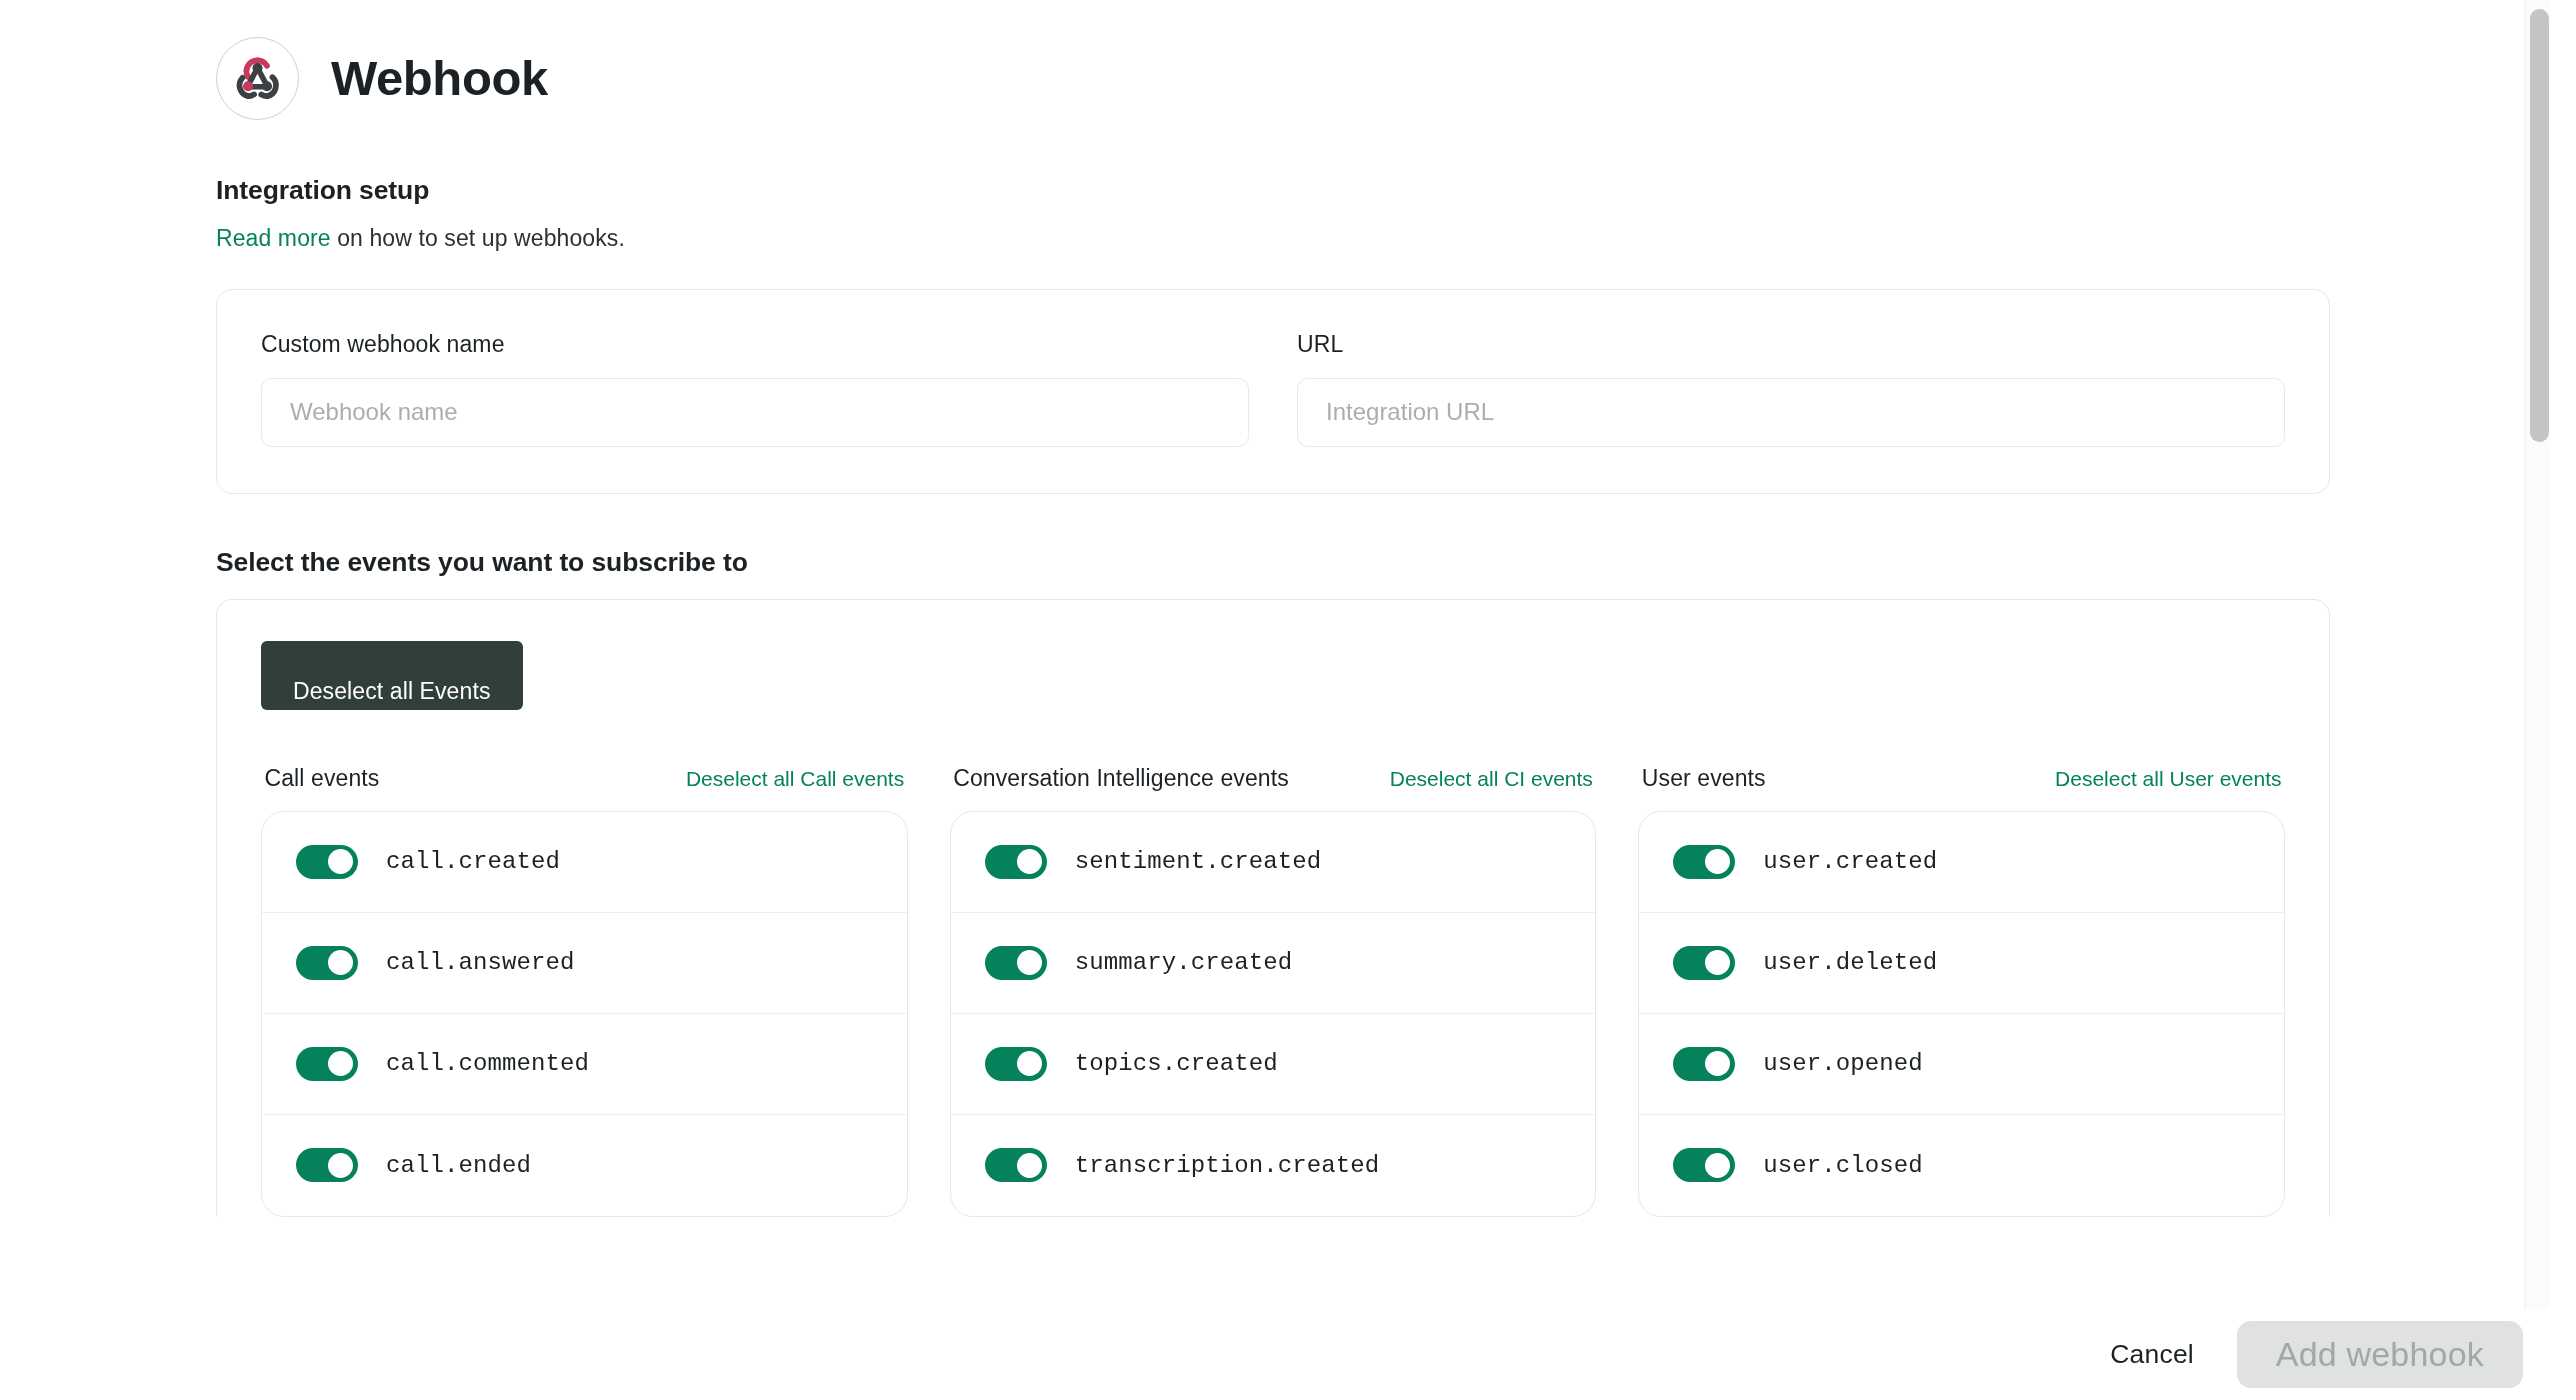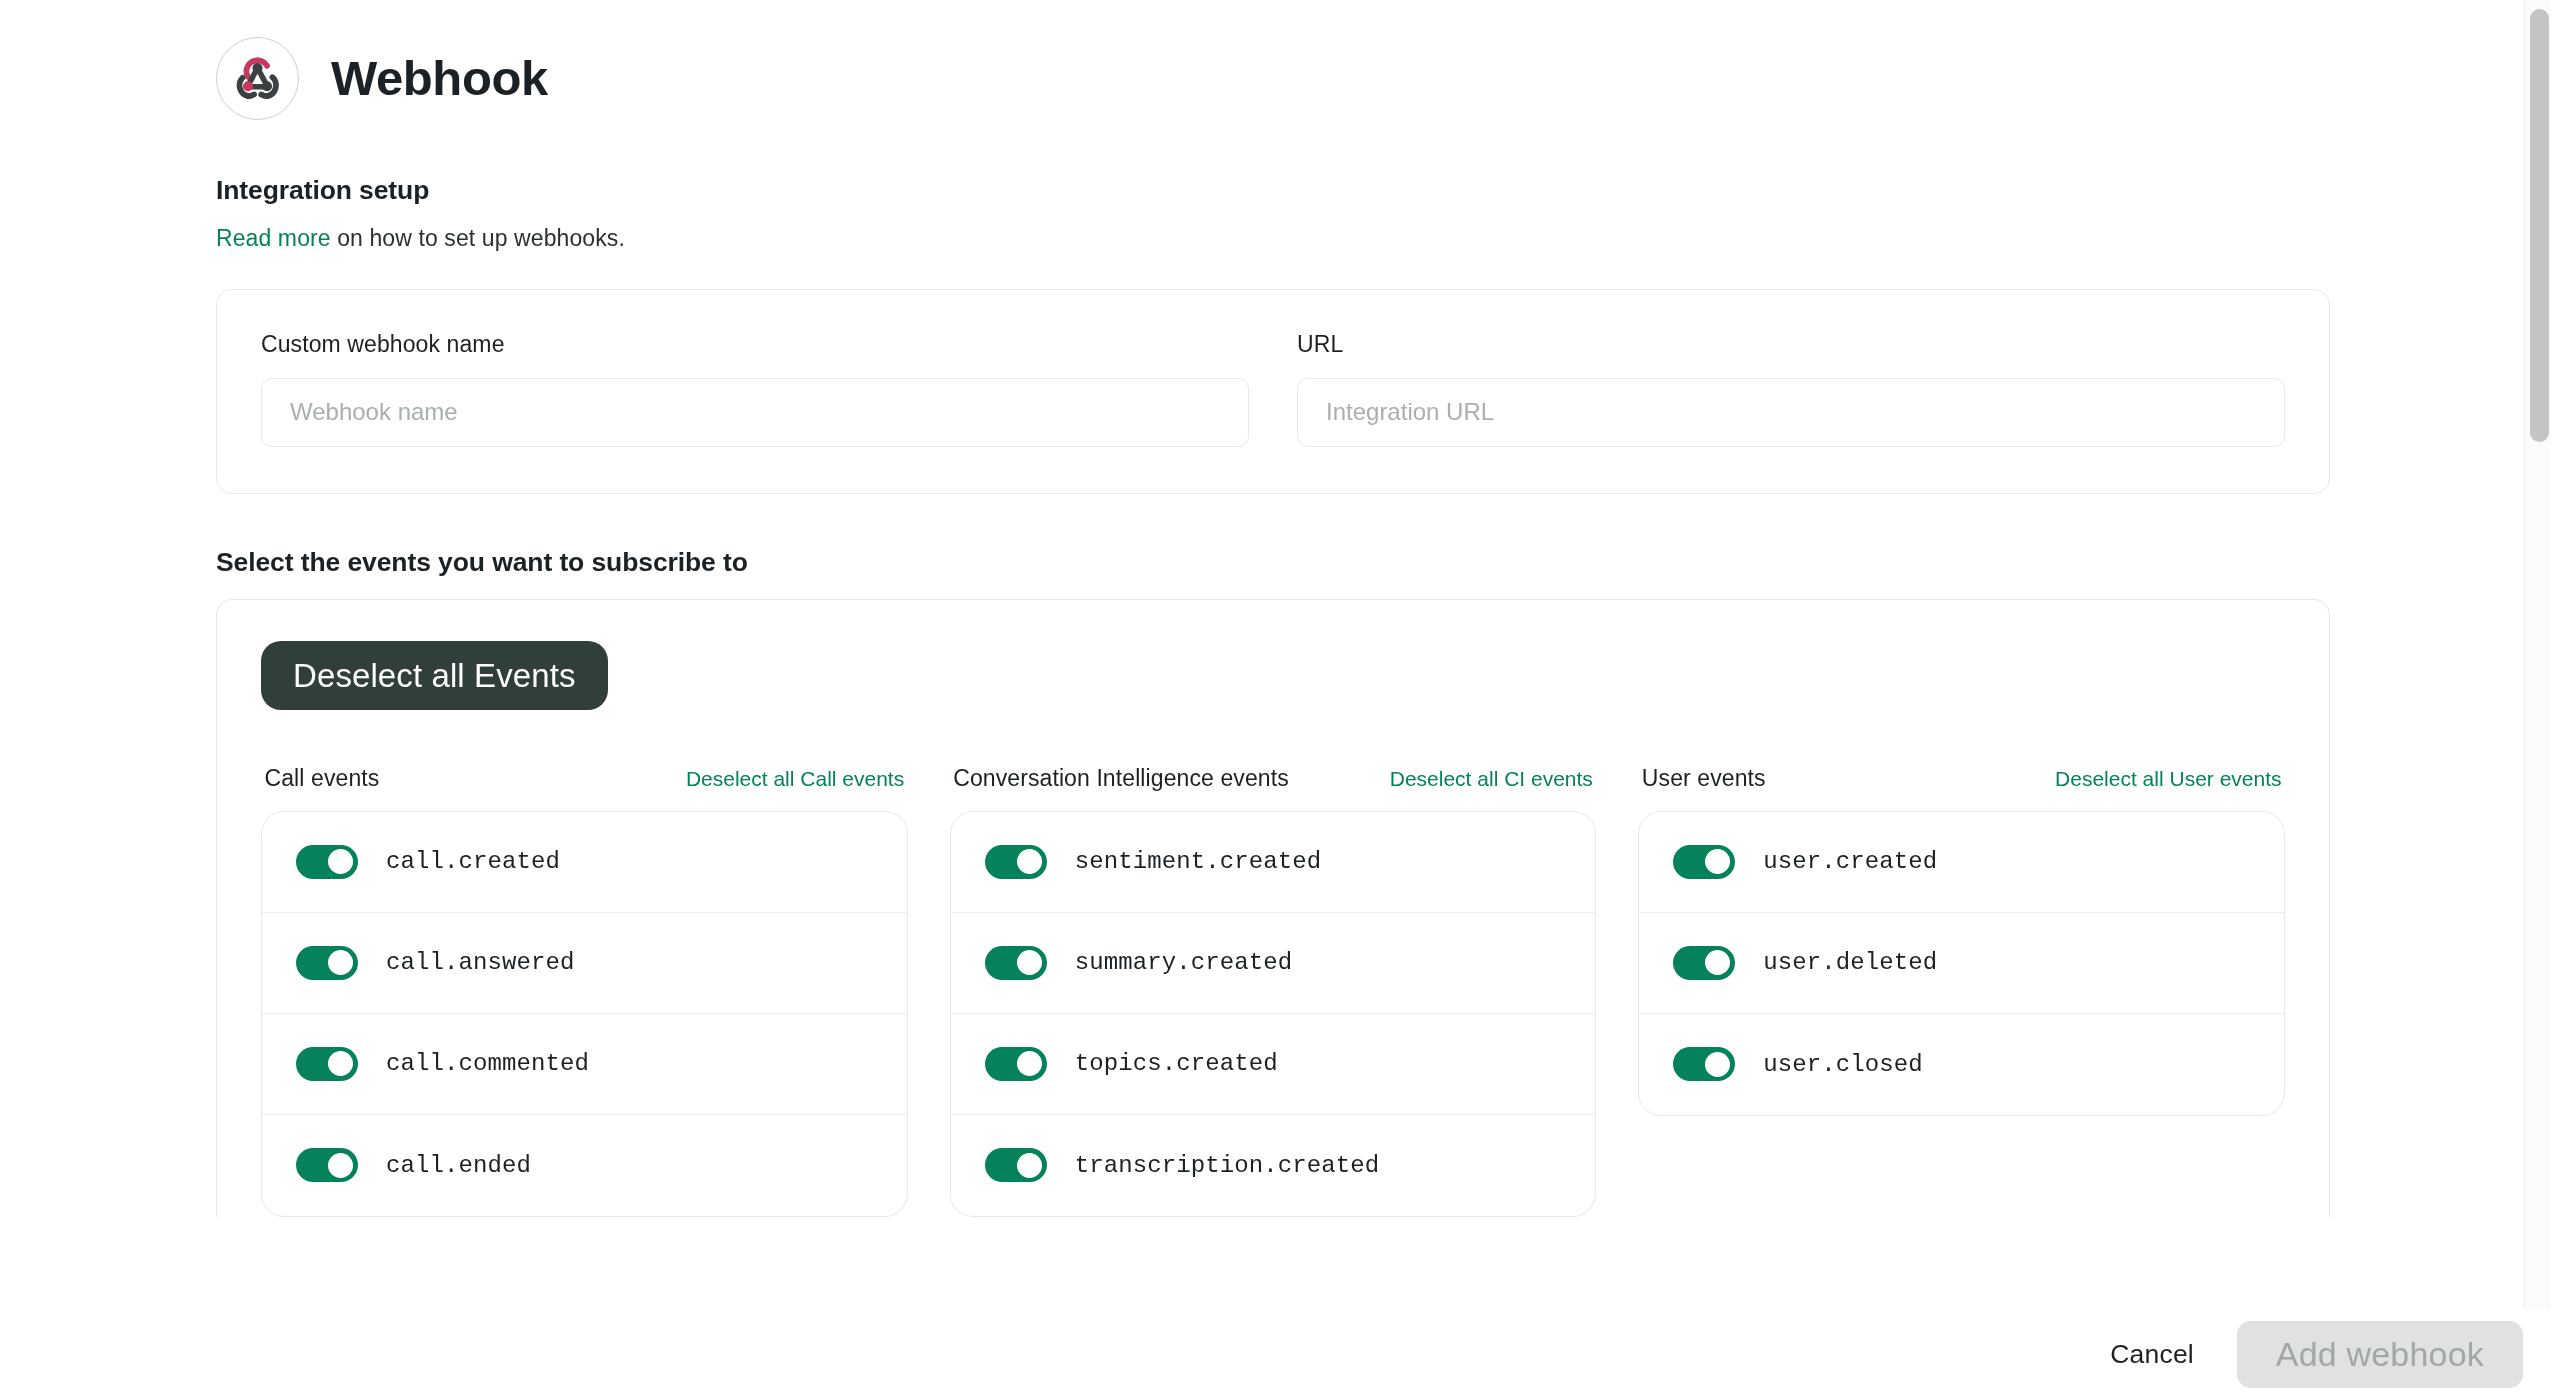--- a/index.html
+++ b/index.html
@@ -148,26 +148,26 @@
     border-bottom-left-radius: 0;
     border-bottom-right-radius: 0;
     min-height: 565px;
   }
 
   .deselect-all-btn {
     display: inline-block;
     background: #303f3c;
     color: #ffffff;
     border: none;
-    border-radius: 20px;
-    padding: 0 32px;
+    border-radius: 6px;
+    padding: 16px 32px;
     height: 69px;
     line-height: 69px;
     font-family: "Liberation Sans", sans-serif;
-    font-size: 33px;
+    font-size: 23px;
     cursor: pointer;
     margin-bottom: 55px;
     letter-spacing: 0.1px;
   }
 
   .columns {
     display: flex;
     gap: 42px;
   }
 
@@ -428,20 +428,26 @@
                   <div class="event-row">
                     <div class="toggle">
                       <div class="knob"></div>
                     </div>
                     <span class="event-label">user.deleted</span>
                   </div>
                   <div class="event-row">
                     <div class="toggle">
                       <div class="knob"></div>
                     </div>
+                    <span class="event-label">user.opened</span>
+                  </div>
+                  <div class="event-row">
+                    <div class="toggle">
+                      <div class="knob"></div>
+                    </div>
                     <span class="event-label">user.closed</span>
                   </div>
                 </div>
               </div>
             </div>
         </div>
 
       </div>
     </div>
 

